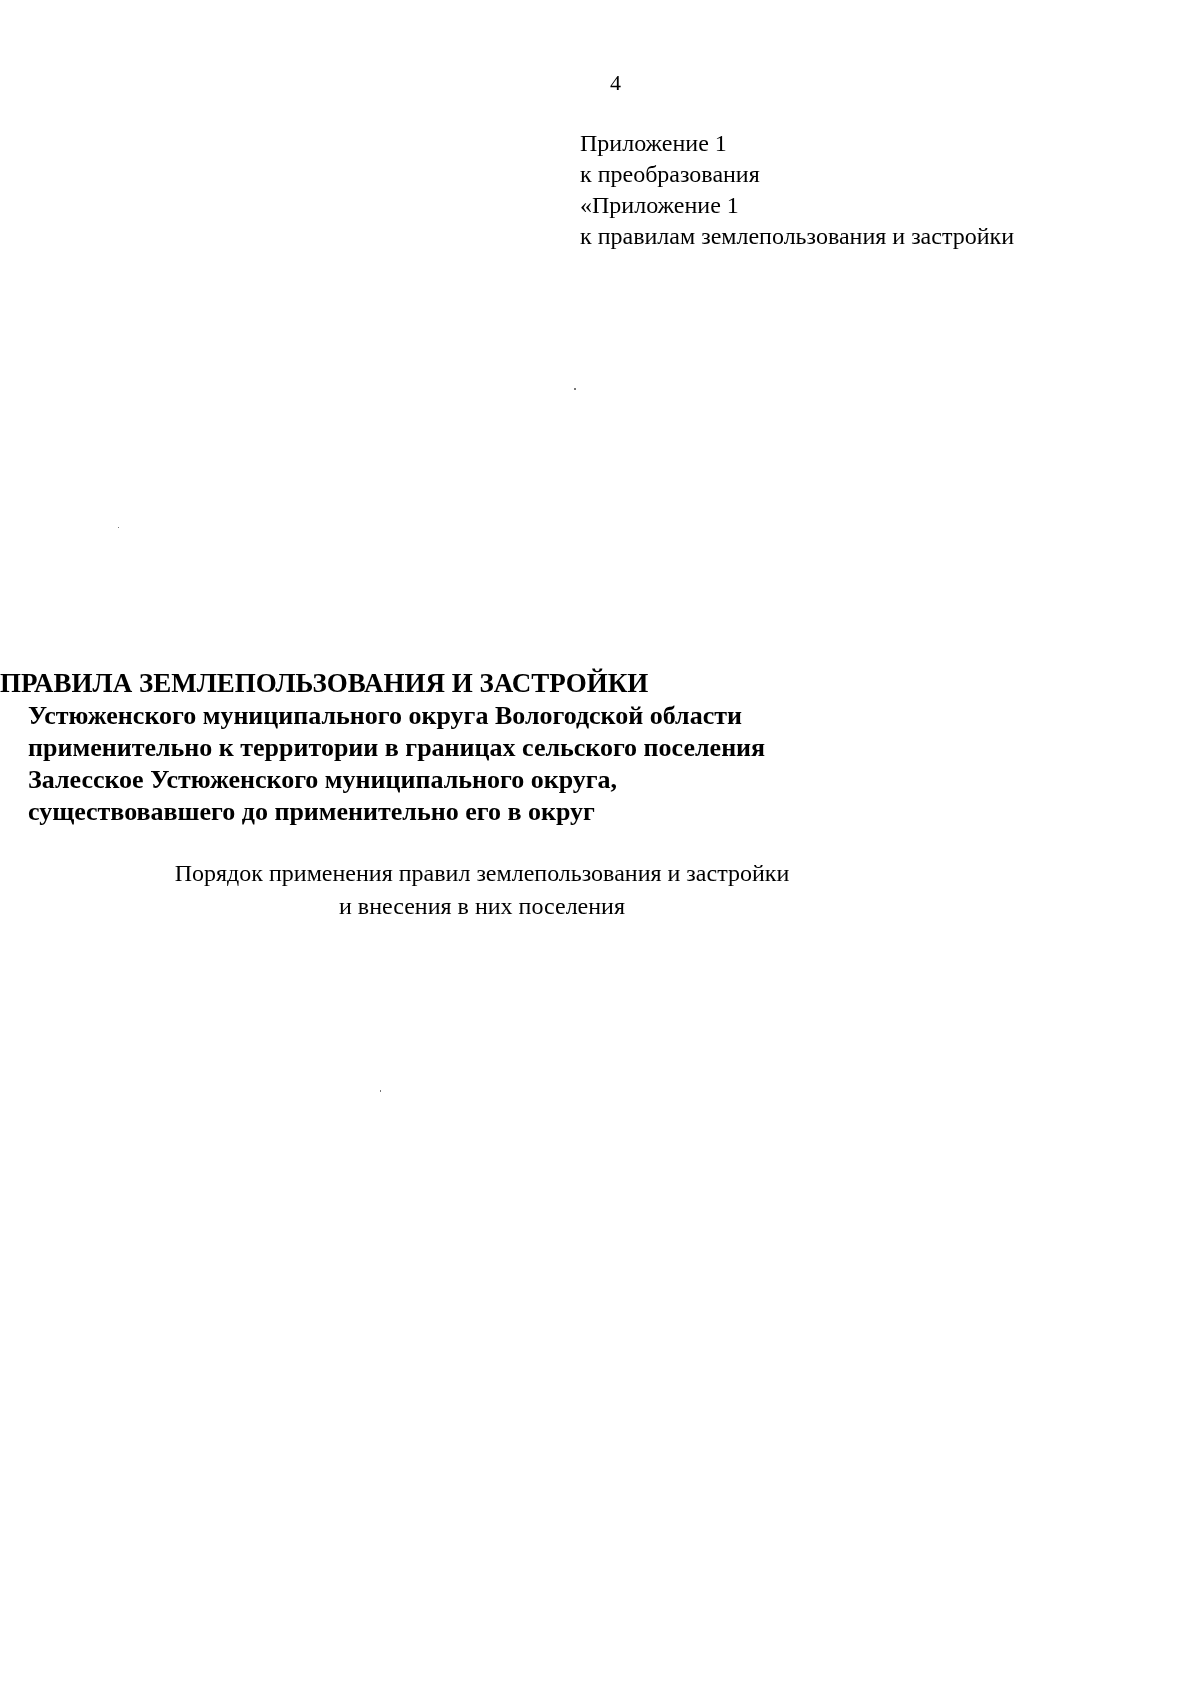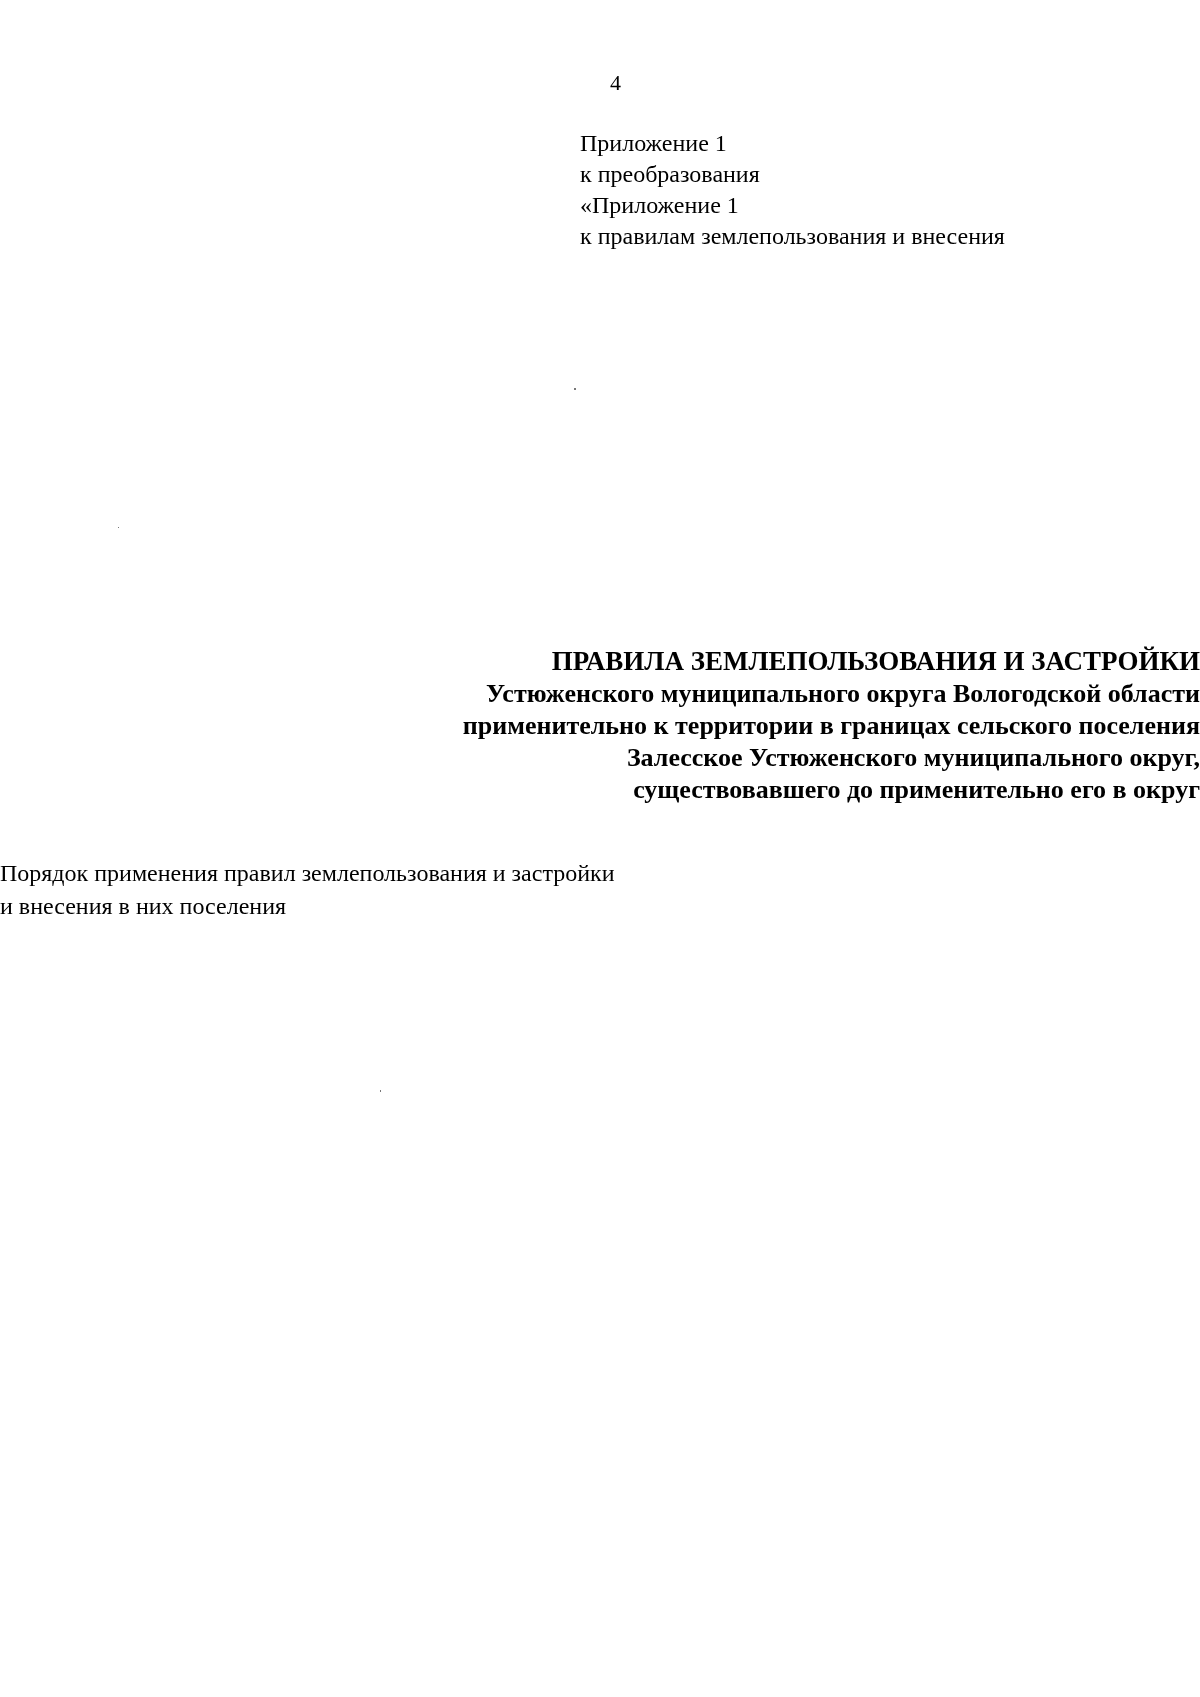--- a/index.html
+++ b/index.html
@@ -1,44 +1,44 @@
 <!DOCTYPE html>
 <html><head>
 <meta charset="utf-8">
 <style>
   html, body { margin: 0; padding: 0; background: #ffffff; }
   body { width: 1200px; height: 1697px; position: relative; overflow: hidden;
          font-family: "Liberation Serif", "DejaVu Serif", serif; color: #000; }
   .page-number { position: absolute; left: 610px; top: 70px; font-size: 22px; }
   .appendix { position: absolute; left: 580px; top: 128px; font-size: 24px; line-height: 31px; }
   .appendix div { white-space: nowrap; }
-  .title-block { position: absolute; left: 0; width: 1200px; top: 644px; text-align: right; }
+  .title-block { position: absolute; left: 0; width: 1200px; top: 666px; text-align: left; }
   .title-main { font-weight: bold; font-size: 27px; line-height: 34px; }
   .title-sub { font-weight: bold; font-size: 26px; line-height: 32px; padding-left: 28px; }
-  .subtitle-block { position: absolute; left: 0; width: 964px; top: 857px; 
+  .subtitle-block { position: absolute; left: 0; width: 964px; top: 857px; text-align: center;
                     font-size: 24px; line-height: 33px; }
   .speck { position: absolute; width: 2px; height: 2px; background: #777; }
 </style>
 </head>
 <body>
 
 <div class="page-number">4</div>
 
 <div class="appendix">
   <div>Приложение 1</div>
   <div>к преобразования</div>
   <div>«Приложение 1</div>
-  <div>к правилам землепользования и внесения</div>
+  <div>к правилам землепользования и застройки</div>
 </div>
 
 <div class="title-block">
   <div class="title-main">ПРАВИЛА ЗЕМЛЕПОЛЬЗОВАНИЯ И ЗАСТРОЙКИ</div>
   <div class="title-sub">Устюженского муниципального округа Вологодской области</div>
   <div class="title-sub">применительно к территории в границах сельского поселения</div>
-  <div class="title-sub">Залесское Устюженского муниципального округ,</div>
+  <div class="title-sub">Залесское Устюженского муниципального округа,</div>
   <div class="title-sub">существовавшего до применительно его в округ</div>
 </div>
 
 <div class="subtitle-block">
   <div>Порядок применения правил землепользования и застройки</div>
   <div>и внесения в них поселения</div>
 </div>
 
 <div class="speck" style="left:574px;top:388px;"></div>
 <div class="speck" style="left:118px;top:527px;width:1px;height:1px;"></div>

